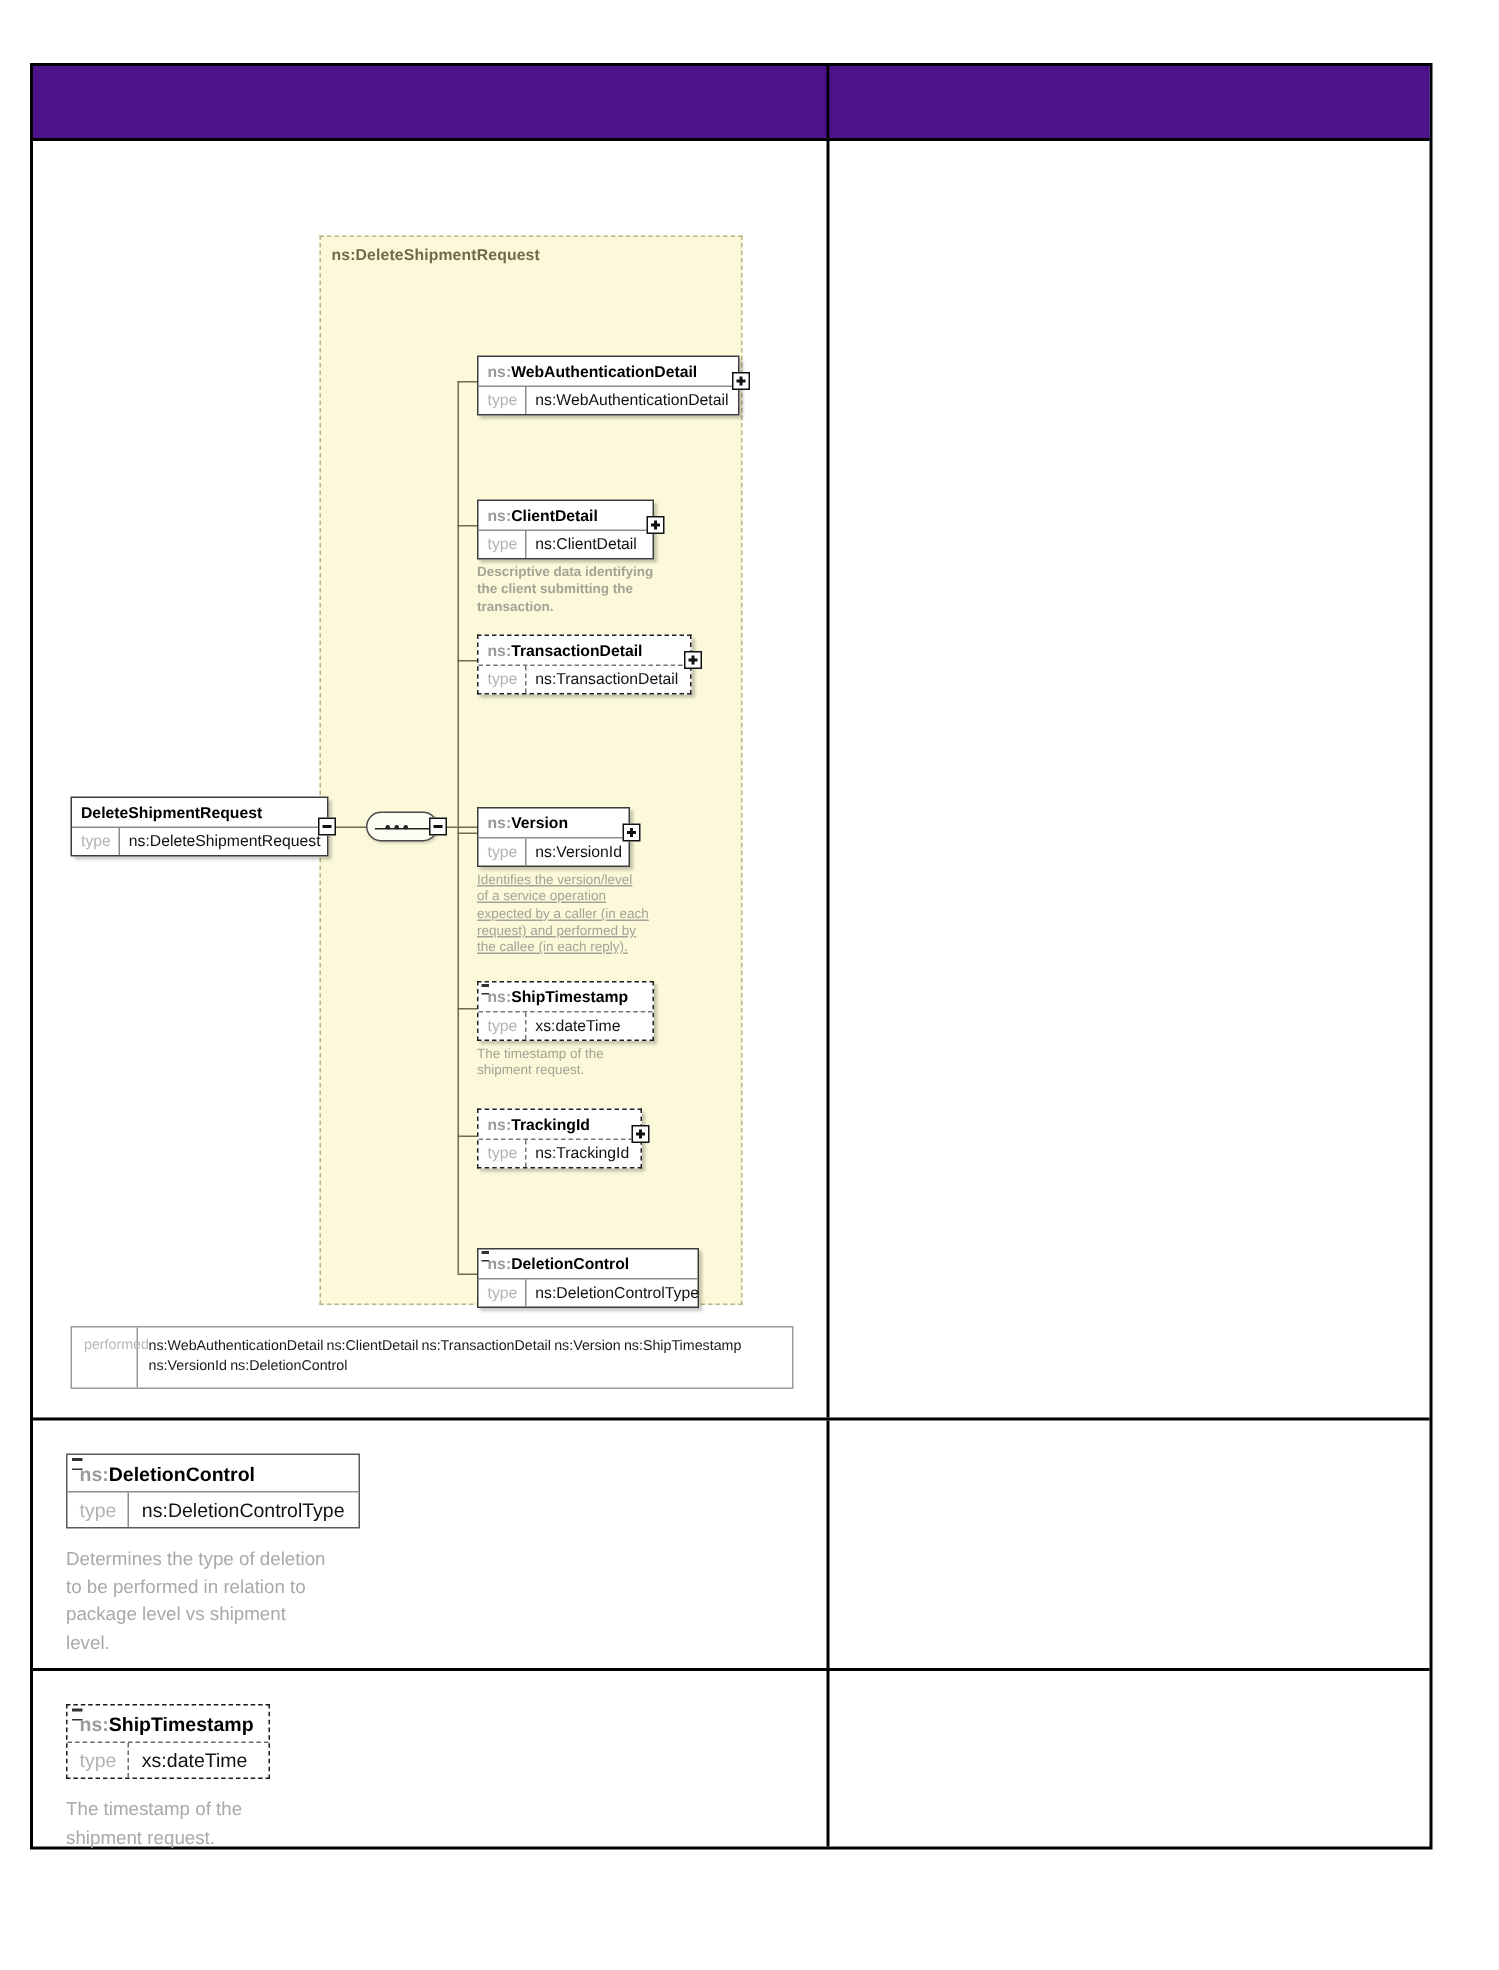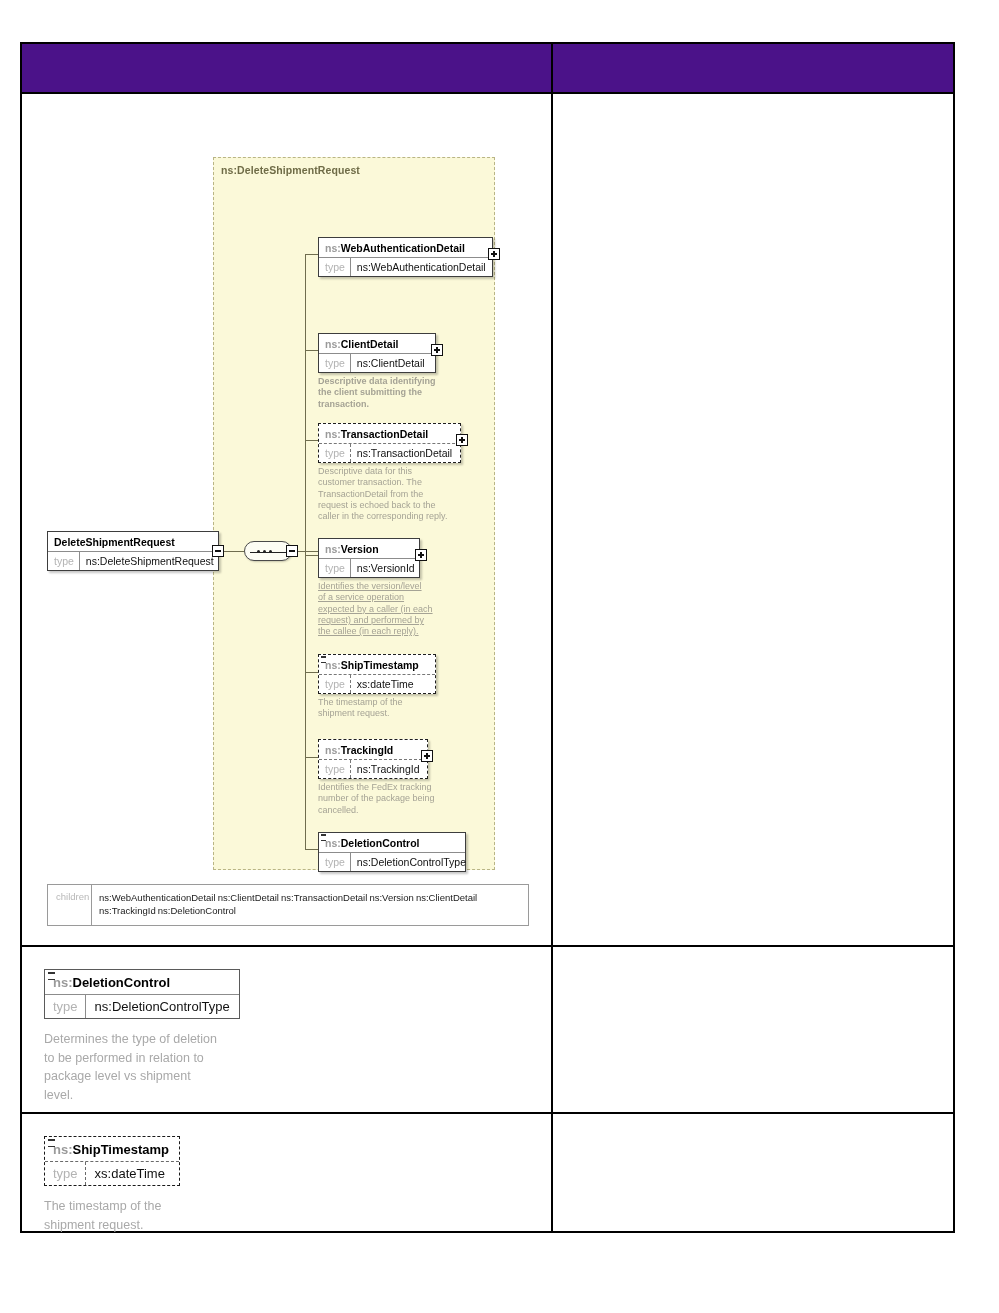--- a/index.html
+++ b/index.html
@@ -320,25 +320,20 @@
         <div class="name-row">
           <span class="ns">ns:</span>
             <span class="nm">TransactionDetail</span>
         </div>
         <div class="type-row">
           <span class="type-lab">type</span>
           <span class="type-val">ns:TransactionDetail</span>
         </div>
       </div>
       <div class="expander plus" style="left:434px;top:340px;"></div>
-      <div class="edesc" style="left:296px;top:372px;width:185px;">Descriptive data for this
-customer transaction. The
-TransactionDetail from the
-request is echoed back to the
-caller in the corresponding reply.</div>
 
       <div class="ebox solid" style="left:296px;top:444px;width:102px;">
         <div class="name-row">
           <span class="ns">ns:</span>
             <span class="nm">Version</span>
         </div>
         <div class="type-row">
           <span class="type-lab">type</span>
           <span class="type-val">ns:VersionId</span>
         </div>
@@ -368,39 +363,36 @@
         <div class="name-row">
           <span class="ns">ns:</span>
             <span class="nm">TrackingId</span>
         </div>
         <div class="type-row">
           <span class="type-lab">type</span>
           <span class="type-val">ns:TrackingId</span>
         </div>
       </div>
       <div class="expander plus" style="left:399px;top:656px;"></div>
-      <div class="edesc" style="left:296px;top:688px;width:185px;">Identifies the FedEx tracking
-number of the package being
-cancelled.</div>
 
       <div class="ebox solid" style="left:296px;top:738px;width:148px;">
         <span class="tick"></span>
         <div class="name-row">
           <span class="ns">ns:</span>
             <span class="nm">DeletionControl</span>
         </div>
         <div class="type-row">
           <span class="type-lab">type</span>
           <span class="type-val">ns:DeletionControlType</span>
         </div>
       </div>
 
       <div class="children-box">
-        <div class="children-label">children</div>
-        <div class="children-value">ns:WebAuthenticationDetail ns:ClientDetail ns:TransactionDetail ns:Version ns:ClientDetail ns:TrackingId ns:DeletionControl</div>
+        <div class="children-label">performed</div>
+        <div class="children-value">ns:WebAuthenticationDetail ns:ClientDetail ns:TransactionDetail ns:Version ns:ShipTimestamp ns:VersionId ns:DeletionControl</div>
       </div>
 
     </div>
     <div class="cell-right"></div>
   </div>
 
   <div class="trow detail-row-1">
     <div class="cell-left detail-cell">
       <div class="dbox solid">
         <span class="tick"></span>

